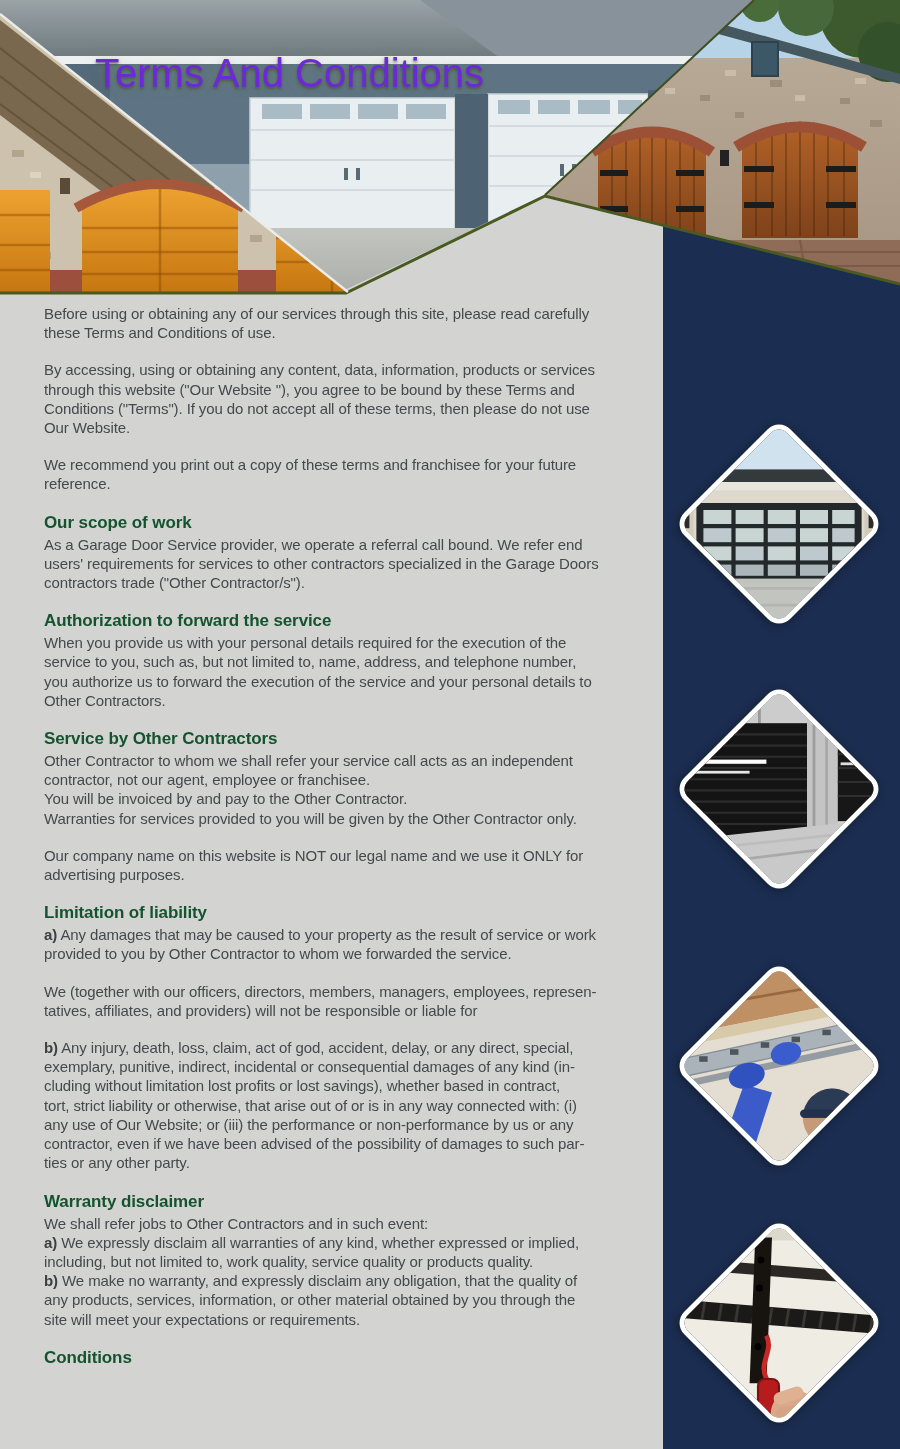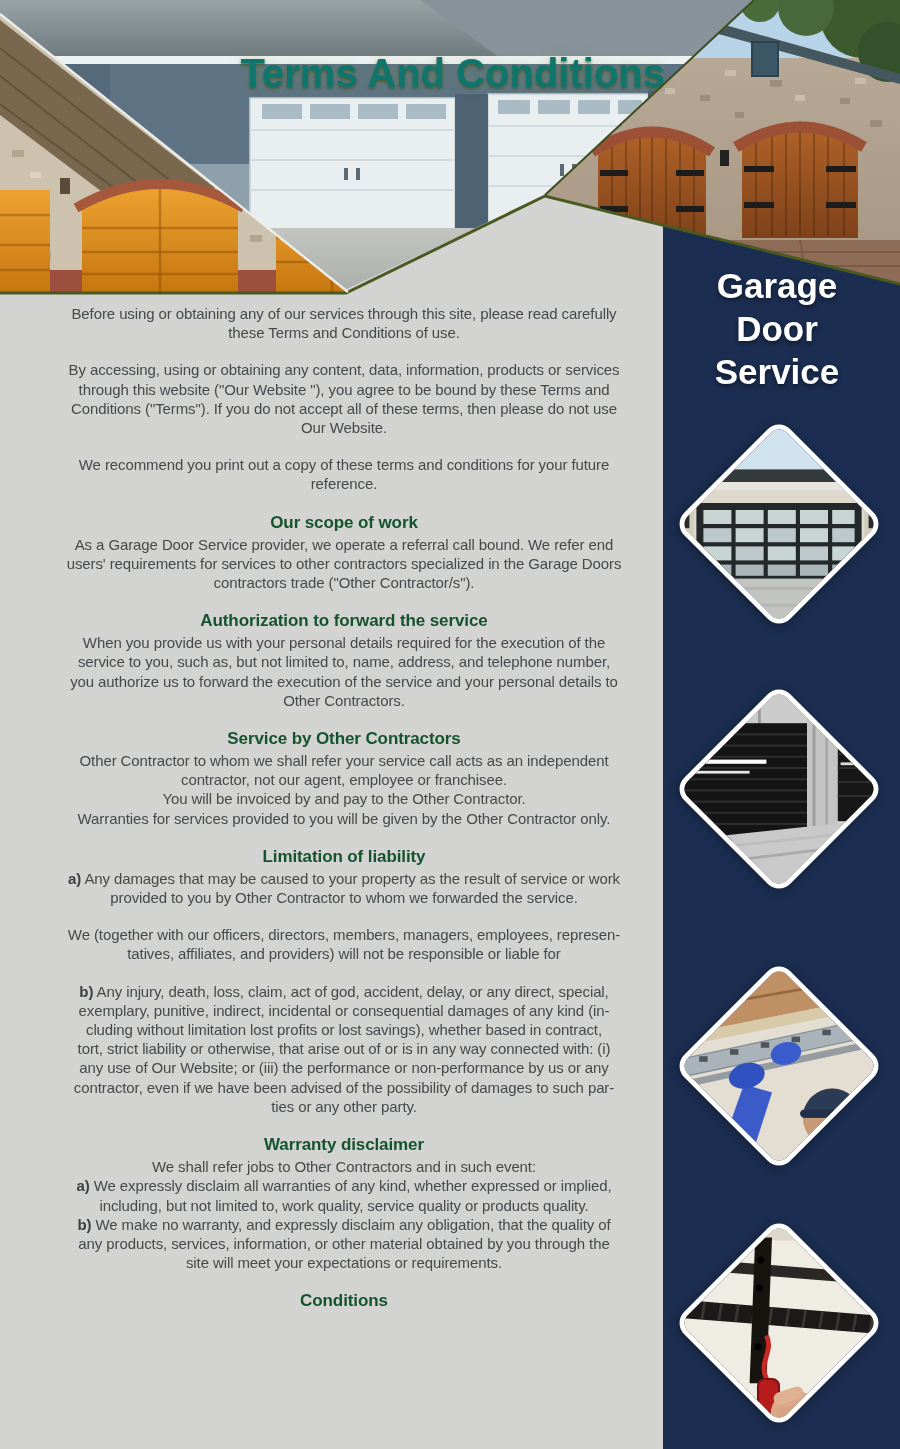--- a/index.html
+++ b/index.html
@@ -12,40 +12,37 @@
     font-size:35px;line-height:43px;font-weight:700;white-space:pre-line;
     text-shadow:0 2px 4px rgba(0,0,0,.45);}
   .diamond{position:absolute;left:41px;width:150px;height:150px;box-sizing:border-box;
     border:5px solid #ffffff;border-radius:16px;transform:rotate(45deg);overflow:hidden;
     background:#10203c;box-shadow:0 2px 10px rgba(0,0,0,.35);}
   .diamond svg{display:block;width:140px;height:140px;transform:rotate(-45deg) scale(1.5);transform-origin:70px 70px;}
   .d1{top:449px;} .d2{top:714px;} .d3{top:991px;} .d4{top:1248px;}
 
   
   .hero-svg{position:absolute;left:0;top:0;}
-  .page-title{position:absolute;left:95px;top:50px;width:570px;margin:0;text-align:right;
-    color:#0f766e;font-size:40px;line-height:46px;font-weight:700;
+  .page-title{position:absolute;left:95px;top:50px;width:570px;margin:0;text-align:left;
+    color:#6d28d9;font-size:40px;line-height:46px;font-weight:400;
     text-shadow:0 2px 3px rgba(62,78,26,.65),0 0 12px rgba(120,150,60,.35);}
 
   
-  .terms{position:absolute;left:36px;top:304px;width:616px;color:#45494c;font-size:15px;
-    line-height:19.2px;letter-spacing:-0.1px;text-align:center;}
+  .terms{position:absolute;left:44px;top:304px;width:616px;color:#45494c;font-size:15px;
+    line-height:19.2px;letter-spacing:-0.1px;}
   .terms .para{margin:0 0 18px;white-space:pre;}
   .terms .heading{margin:0 0 2px;font-size:17px;line-height:21px;font-weight:700;color:#14532d;}
   .terms strong{color:#3c4043;font-weight:700;}
 </style>
 </head>
 <body>
 
 <div class="page">
 
   <div class="sidebar">
-    <div class="sidebar-title">Garage
-Door
-Service</div>
 
     <div class="diamond d1">
       <svg viewBox="0 0 150 150">
         <rect x="0" y="0" width="150" height="150" fill="#cfe2ed"></rect>
         <rect x="0" y="36" width="150" height="9" fill="#343a3c"></rect>
         <rect x="0" y="45" width="150" height="6" fill="#e9e6de"></rect>
         <rect x="0" y="51" width="150" height="63" fill="#ded9cc"></rect>
         <rect x="0" y="51" width="14" height="63" fill="#d2ccbd"></rect>
         <rect x="136" y="51" width="14" height="63" fill="#d2ccbd"></rect>
         <rect x="16" y="60" width="118" height="55" fill="#23282a"></rect>
@@ -384,36 +381,38 @@
 
   <h1 class="page-title">Terms And Conditions</h1>
 
   <div class="terms">
       <div class="para">Before using or obtaining any of our services through this site, please read carefully
 these Terms and Conditions of use.</div>
       <div class="para">By accessing, using or obtaining any content, data, information, products or services
 through this website ("Our Website "), you agree to be bound by these Terms and
 Conditions ("Terms"). If you do not accept all of these terms, then please do not use
 Our Website.</div>
-      <div class="para">We recommend you print out a copy of these terms and conditions for your future
+      <div class="para">We recommend you print out a copy of these terms and franchisee for your future
 reference.</div>
       <div class="heading">Our scope of work</div>
       <div class="para">As a Garage Door Service provider, we operate a referral call bound. We refer end
 users' requirements for services to other contractors specialized in the Garage Doors
 contractors trade ("Other Contractor/s").</div>
       <div class="heading">Authorization to forward the service</div>
       <div class="para">When you provide us with your personal details required for the execution of the
 service to you, such as, but not limited to, name, address, and telephone number,
 you authorize us to forward the execution of the service and your personal details to
 Other Contractors.</div>
       <div class="heading">Service by Other Contractors</div>
       <div class="para">Other Contractor to whom we shall refer your service call acts as an independent
 contractor, not our agent, employee or franchisee.
 You will be invoiced by and pay to the Other Contractor.
 Warranties for services provided to you will be given by the Other Contractor only.</div>
+      <div class="para">Our company name on this website is NOT our legal name and we use it ONLY for
+advertising purposes.</div>
       <div class="heading">Limitation of liability</div>
       <div class="para"><strong>a)</strong> Any damages that may be caused to your property as the result of service or work
 provided to you by Other Contractor to whom we forwarded the service.</div>
       <div class="para">We (together with our officers, directors, members, managers, employees, represen-
 tatives, affiliates, and providers) will not be responsible or liable for</div>
       <div class="para"><strong>b)</strong> Any injury, death, loss, claim, act of god, accident, delay, or any direct, special,
 exemplary, punitive, indirect, incidental or consequential damages of any kind (in-
 cluding without limitation lost profits or lost savings), whether based in contract,
 tort, strict liability or otherwise, that arise out of or is in any way connected with: (i)
 any use of Our Website; or (iii) the performance or non-performance by us or any

